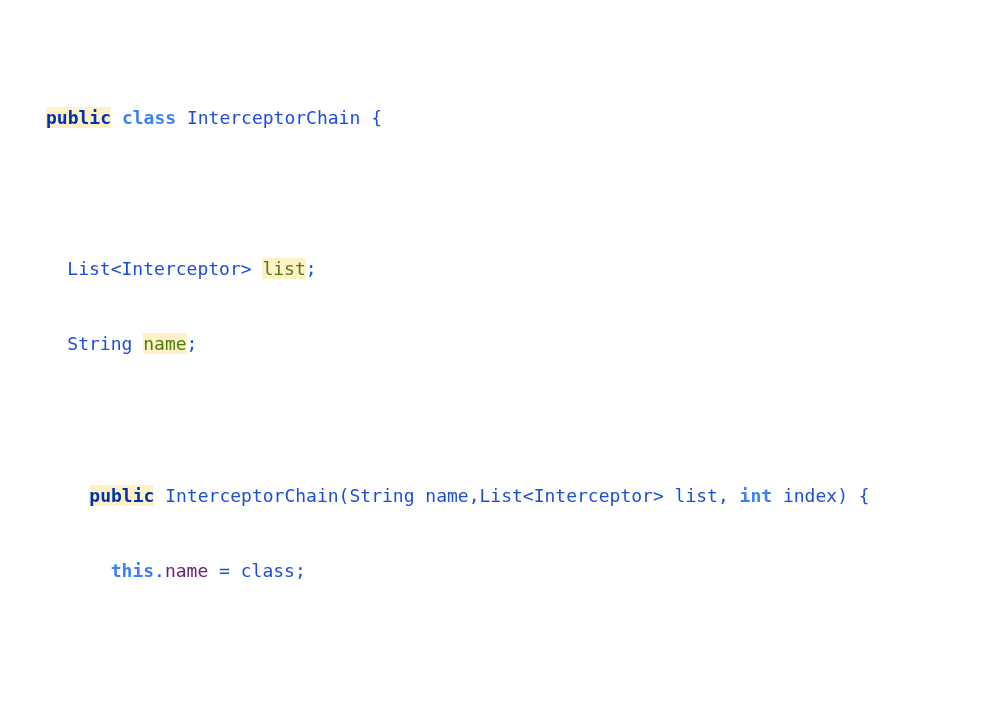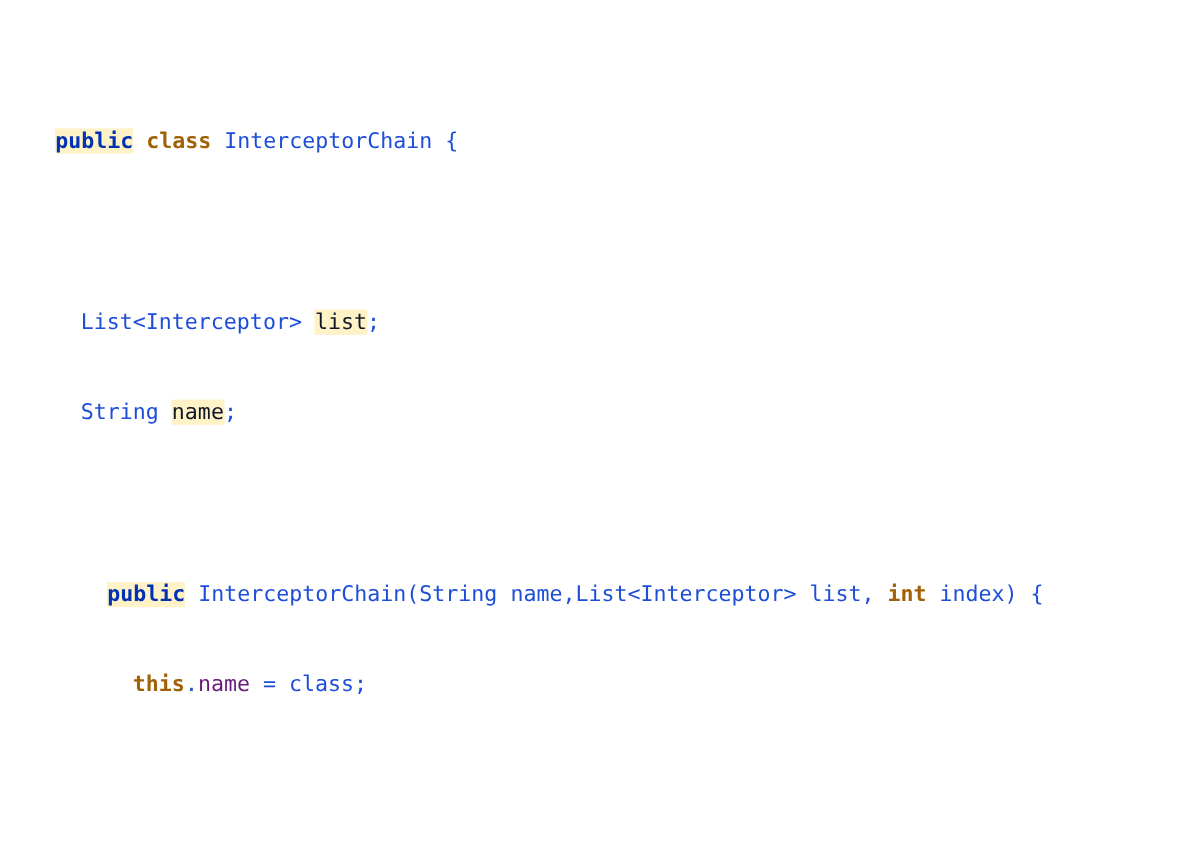--- a/index.html
+++ b/index.html
@@ -21,23 +21,23 @@
     left: 0;
     top: 0;
     bottom: 0;
     width: 18px;
     background: #ffffff;
   }
   .line {
     position: relative;
     min-height: 25px;
   }
-  .kw { color: #a16207; font-weight: bold; text-align: center; }
+  .kw { color: #3b82f6; font-weight: bold; text-align: center; }
   .kw-hl { color: #0032b3; font-weight: bold; background: #fff2c6; margin-left: 22px; }
-  .field-hl { color: #0f172a; background: #fff2c6; font-weight: normal; }
+  .field-hl { color: #4d7c0f; background: #fff2c6; font-weight: normal; }
   .field { color: #6a1a7a; }
   .plain { color: #1d4ed8; }
 </style>
 </head>
 <body>
 
 <div class="editor">
   <div class="gutter"></div>
 
   <div class="line"><span class="kw-hl">public</span><span class="plain"> </span><span class="kw">class</span><span class="plain"> </span><span class="plain">InterceptorChain {</span></div>

